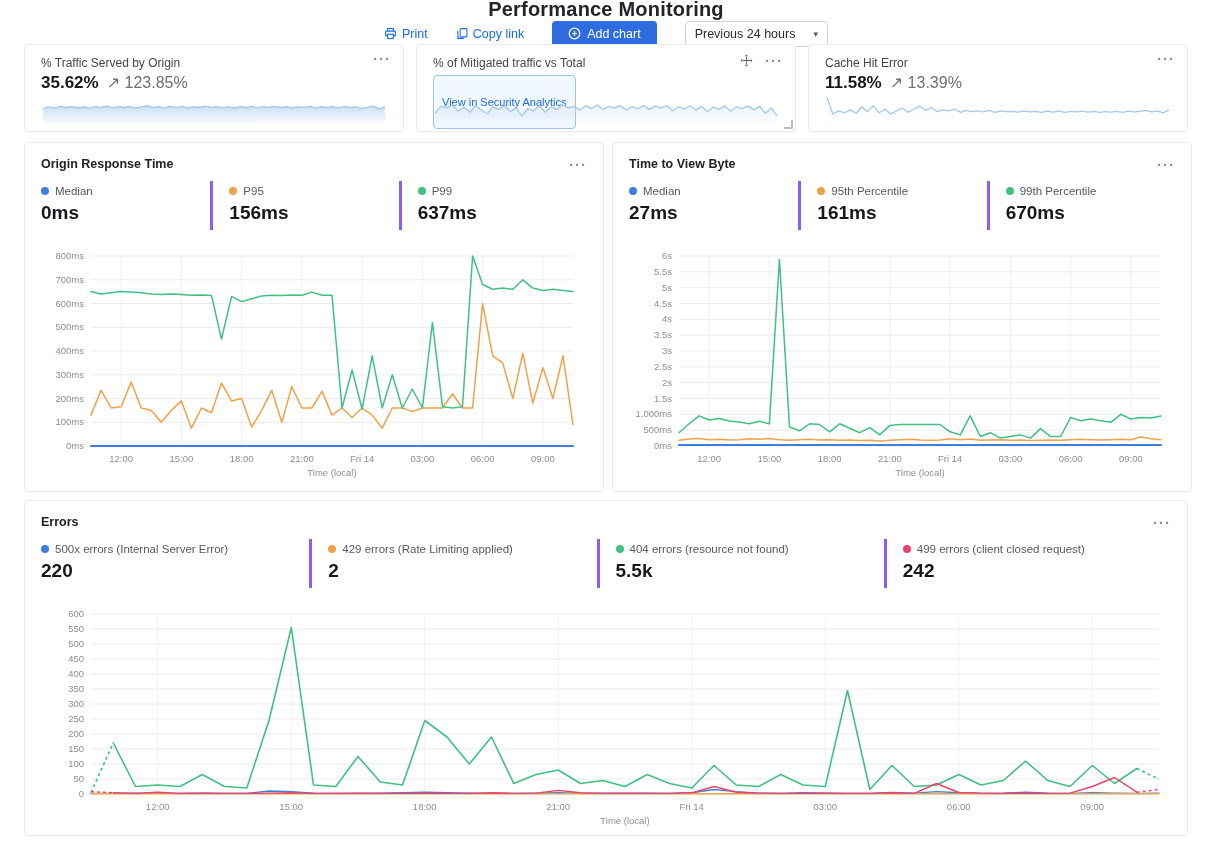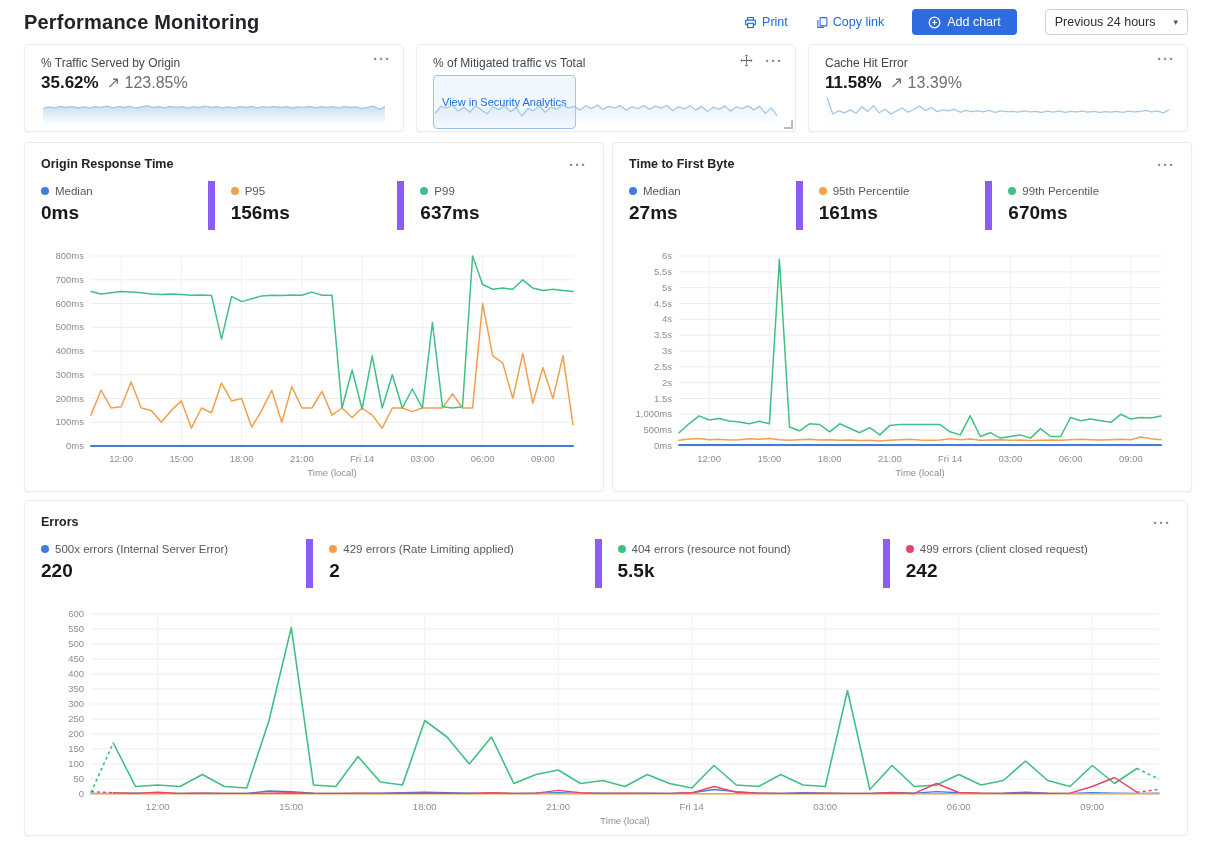--- a/index.html
+++ b/index.html
@@ -1,19 +1,19 @@
 <!DOCTYPE html>
 <html><head>
 <meta charset="utf-8">
 <style>
   * { box-sizing: border-box; margin: 0; padding: 0; }
   html, body { width: 1212px; height: 841px; overflow: hidden; background: #fff;
     font-family: "Liberation Sans", sans-serif; color: #24292e; }
   .page { padding: 0 24px; }
-  .topbar { display: flex; justify-content: space-between; align-items: center; height: 44px; }
+  .topbar { display: flex; justify-content: center; align-items: center; height: 44px; flex-direction: column; }
   .topbar h1 { font-size: 20px; font-weight: 700; letter-spacing: .2px; color: #212529; }
   .controls { display: flex; align-items: center; gap: 28px; }
   .link { display: inline-flex; align-items: center; gap: 5px; color: #1a6ce0; font-size: 12.5px;
     cursor: pointer; text-decoration: none; }
   .btn { display: inline-flex; align-items: center; gap: 6px; background: #2e6ce0; color: #fff;
     border: none; border-radius: 4px; padding: 6px 16px; font-size: 12.5px; cursor: pointer;
     font-family: "Liberation Sans", sans-serif; }
   .select { display: inline-flex; align-items: center; gap: 18px; border: 1px solid #cfd3d8;
     border-radius: 4px; padding: 5px 9px; font-size: 12.5px; color: #2b2f36; cursor: pointer; background:#fff; }
   .caret { font-size: 9px; color: #555; }
@@ -34,21 +34,21 @@
   .spark { position: absolute; left: 16px; right: 16px; bottom: 6px; }
   .resize-handle { position: absolute; right: 2px; bottom: 2px; width: 9px; height: 9px;
     border-right: 2px solid #b9bec4; border-bottom: 2px solid #b9bec4; cursor: nwse-resize; }
   .row2 { display: flex; gap: 8px; margin-bottom: 8px; }
   .row2 .card { flex: 1; height: 350px; padding: 12px 16px 0; }
   .row3 .card { height: 336px; padding: 12px 16px 0; }
   .chart-head { display: flex; justify-content: space-between; align-items: center; height: 18px; }
   .chart-title { font-size: 12.5px; font-weight: 700; color: #202327; }
   .stats { display: flex; margin-top: 8px; }
   .stat { flex: 1; padding: 4px 16px 6px 10px; }
-  .stat + .stat { border-left: 7px solid #8b5cf6; padding-left: 16px; }
+  .stat + .stat { border-left: 3px solid #8b5cf6; padding-left: 16px; }
   .stat:first-child { padding-left: 0; }
   .stat-label { display: flex; align-items: center; gap: 6px; font-size: 11.5px; color: #55595f; }
   .dot { width: 8px; height: 8px; border-radius: 50%; flex: 0 0 auto; }
   .stat-value { font-size: 19px; font-weight: 700; color: #15181d; margin-top: 5px; }
   svg.chart { display: block; margin-top: 18px; }
   svg text { font-family: "Liberation Sans", sans-serif; }
 </style>
 </head>
 <body>
 
@@ -210,21 +210,21 @@
           <line x1="501.875" y1="8" x2="501.875" y2="198" stroke="#f1f1f1" stroke-width="1"></line>
           <text x="501.875" y="214" text-anchor="middle" font-size="9.5" fill="#8a8e94">09:00</text>
           <text x="291" y="228" text-anchor="middle" font-size="9.5" fill="#8a8e94">Time (local)</text>
           <path d="M50.0,198.0L60.0,198.0L70.1,198.0L80.1,198.0L90.2,198.0L100.2,198.0L110.3,198.0L120.3,198.0L130.3,198.0L140.4,198.0L150.4,198.0L160.5,198.0L170.5,198.0L180.5,198.0L190.6,198.0L200.6,198.0L210.7,198.0L220.7,198.0L230.8,198.0L240.8,198.0L250.8,198.0L260.9,198.0L270.9,198.0L281.0,198.0L291.0,198.0L301.0,198.0L311.1,198.0L321.1,198.0L331.2,198.0L341.2,198.0L351.3,198.0L361.3,198.0L371.3,198.0L381.4,198.0L391.4,198.0L401.5,198.0L411.5,198.0L421.5,198.0L431.6,198.0L441.6,198.0L451.7,198.0L461.7,198.0L471.8,198.0L481.8,198.0L491.8,198.0L501.9,198.0L511.9,198.0L522.0,198.0L532.0,198.0" fill="none" stroke="#3f7fdb" stroke-width="2" stroke-linejoin="round" stroke-linecap="round"></path>
           <path d="M50.0,167.1L60.0,142.2L70.1,160.0L80.1,158.8L90.2,133.9L100.2,160.0L110.3,162.4L120.3,174.3L130.3,162.4L140.4,152.9L150.4,180.2L160.5,160.0L170.5,164.8L180.5,135.1L190.6,152.9L200.6,150.5L210.7,179.0L220.7,162.4L230.8,142.2L240.8,174.3L250.8,138.6L260.9,160.0L270.9,160.0L281.0,143.4L291.0,167.1L301.0,160.0L311.1,169.5L321.1,160.0L331.2,167.1L341.2,180.2L351.3,160.0L361.3,160.0L371.3,163.6L381.4,160.0L391.4,160.0L401.5,160.0L411.5,145.8L421.5,160.0L431.6,160.0L441.6,55.5L451.7,107.8L461.7,114.9L471.8,150.5L481.8,105.4L491.8,155.3L501.9,119.6L511.9,150.5L522.0,107.8L532.0,176.6" fill="none" stroke="#f0a14b" stroke-width="1.5" stroke-linejoin="round" stroke-linecap="round"></path>
           <path d="M50.0,43.6L60.0,46.0L70.1,44.8L80.1,43.6L90.2,44.1L100.2,44.8L110.3,46.0L120.3,46.5L130.3,46.0L140.4,46.5L150.4,47.2L160.5,46.9L170.5,47.4L180.5,91.1L190.6,48.4L200.6,53.6L210.7,50.8L220.7,47.9L230.8,47.2L240.8,47.4L250.8,46.9L260.9,47.2L270.9,44.1L281.0,47.2L291.0,47.2L301.0,160.0L311.1,122.0L321.1,161.2L331.2,107.8L341.2,160.0L351.3,126.8L361.3,160.0L371.3,141.0L381.4,160.0L391.4,74.5L401.5,158.8L411.5,160.0L421.5,158.8L431.6,8.0L441.6,36.5L451.7,41.3L461.7,40.1L471.8,41.3L481.8,31.8L491.8,40.1L501.9,42.4L511.9,41.3L522.0,42.4L532.0,43.6" fill="none" stroke="#41c083" stroke-width="1.5" stroke-linejoin="round" stroke-linecap="round"></path>
         </svg>
     </div>
     <div class="card">
       <div class="chart-head">
-        <span class="chart-title">Time to First Byte</span>
+        <span class="chart-title">Time to View Byte</span>
         <span class="menu" style="position:static">···</span>
       </div>
       <div class="stats">
         <div class="stat">
           <div class="stat-label">
               <span class="dot" style="background: rgb(63, 127, 219);"></span>
               <span>Median</span>
             </div>
           <div class="stat-value">27ms</div>
         </div>

